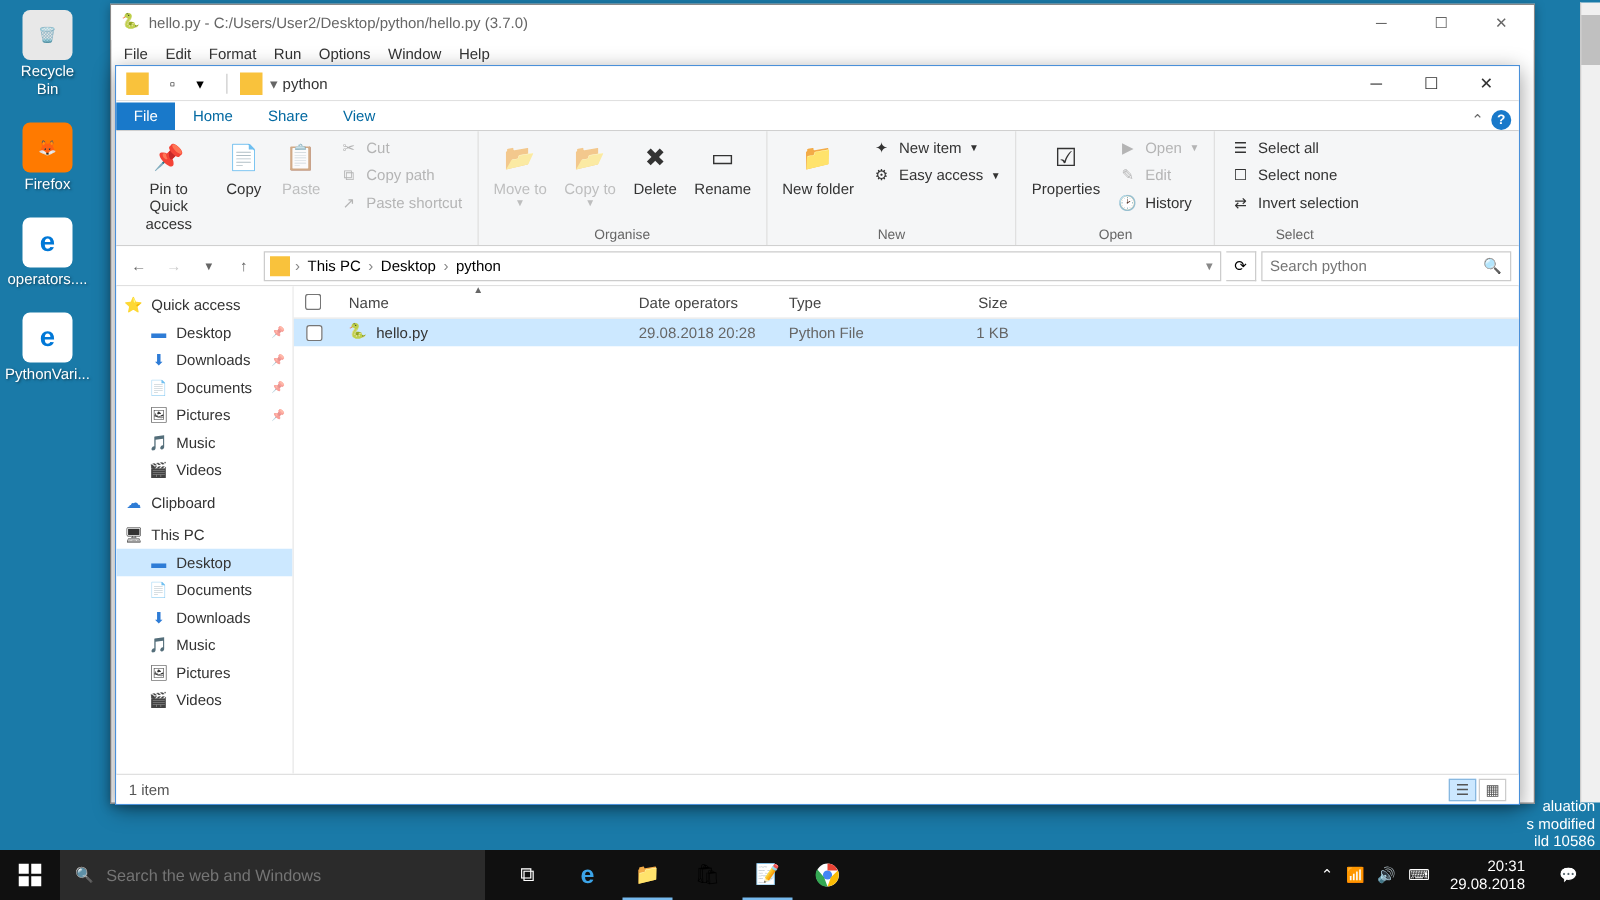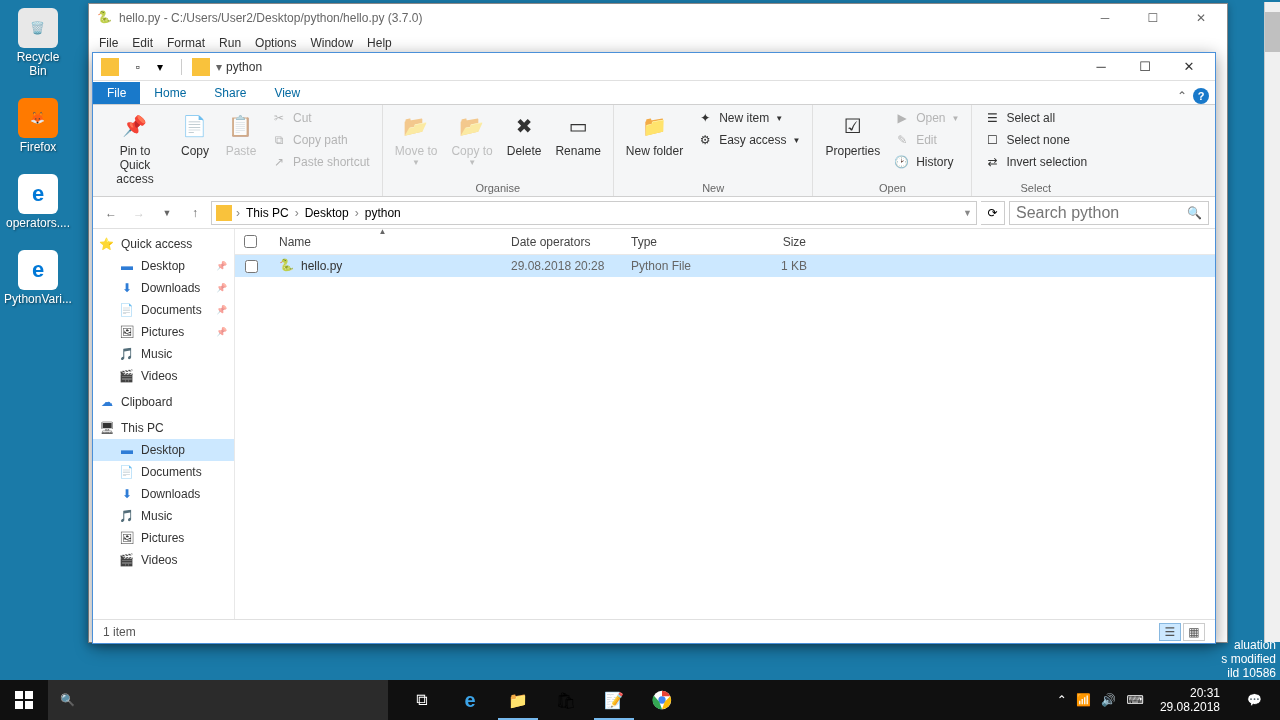--- a/index.html
+++ b/index.html
@@ -116,21 +116,21 @@
 .tray { margin-left: auto; display: flex; align-items: center; color: #fff; font-size: 11px; padding-right: 6px; gap: 10px; }
 .tray .tray-ico { cursor: pointer; }
 .clock { text-align: right; line-height: 14px; padding: 0 6px; }
 .notif { width: 38px; height: 40px; display: flex; align-items: center; justify-content: center; cursor: pointer; }
 
 
 .outer-scroll { position: absolute; right: 0; top: 2px; width: 16px; height: 640px; background: #f0f0f0; border-left: 1px solid #ccc; }
 .outer-scroll .thumb { width: 100%; height: 40px; background: #c0c0c0; margin-top: 10px; }
 
 input[type=checkbox] { width: 13px; height: 13px; }
-input[type=text] { border: none; outline: none; background: transparent; width: 100%; font-size: 16px; }
+input[type=text] { border: none; outline: none; background: transparent; width: 100%; font-size: 12px; }
 </style>
 </head>
 <body>
 
 <div class="desktop-icons">
   <div class="desktop-icon">
     <div class="ico recycle-bin">🗑️</div>
     <span class="desktop-icon-label">Recycle Bin</span>
   </div>
   <div class="desktop-icon">
@@ -464,20 +464,21 @@
   <div class="start-btn">
     <div class="win-logo">
         <span></span>
         <span></span>
         <span></span>
         <span></span>
       </div>
   </div>
   <div class="search-bar">
     <span>🔍</span>
+    <input type="text" style="color: rgb(170, 170, 170); font-size: 13px;" placeholder="Search the web and Windows">
   </div>
   <div class="task-icons">
     <div class="task-icon">
         <div class="ti" style="color:#fff">⧉</div>
       </div>
     <div class="task-icon">
         <div class="ti" style="color:#3ca4e8;font-weight:bold;font-size:20px">e</div>
       </div>
     <div class="task-icon active">
         <div class="ti">📁</div>

